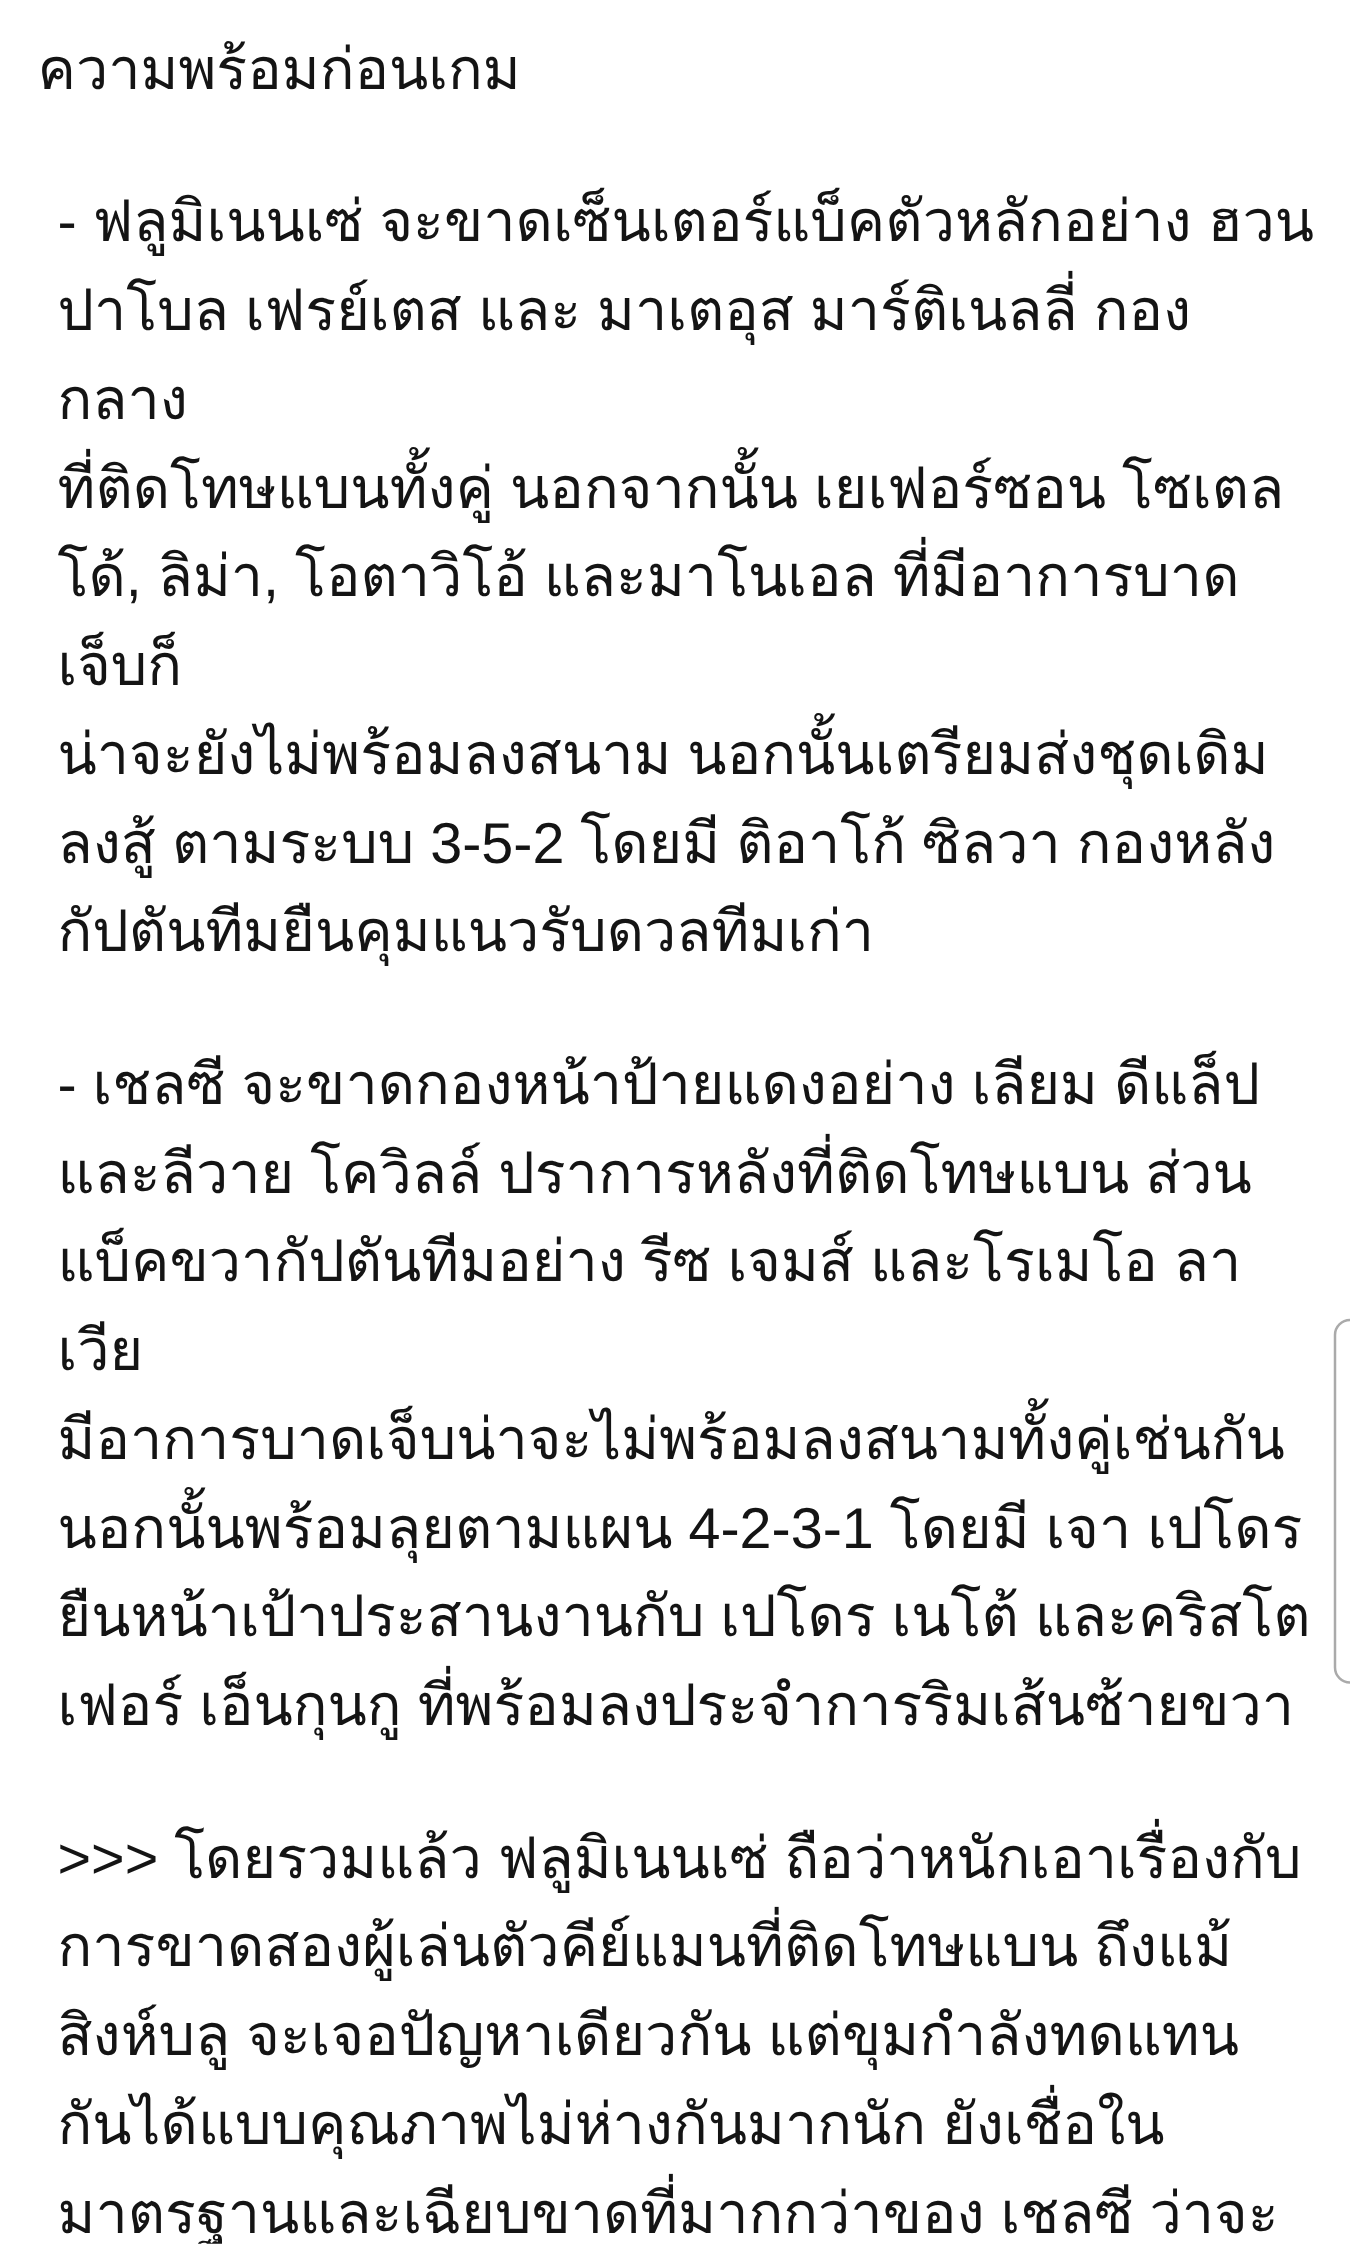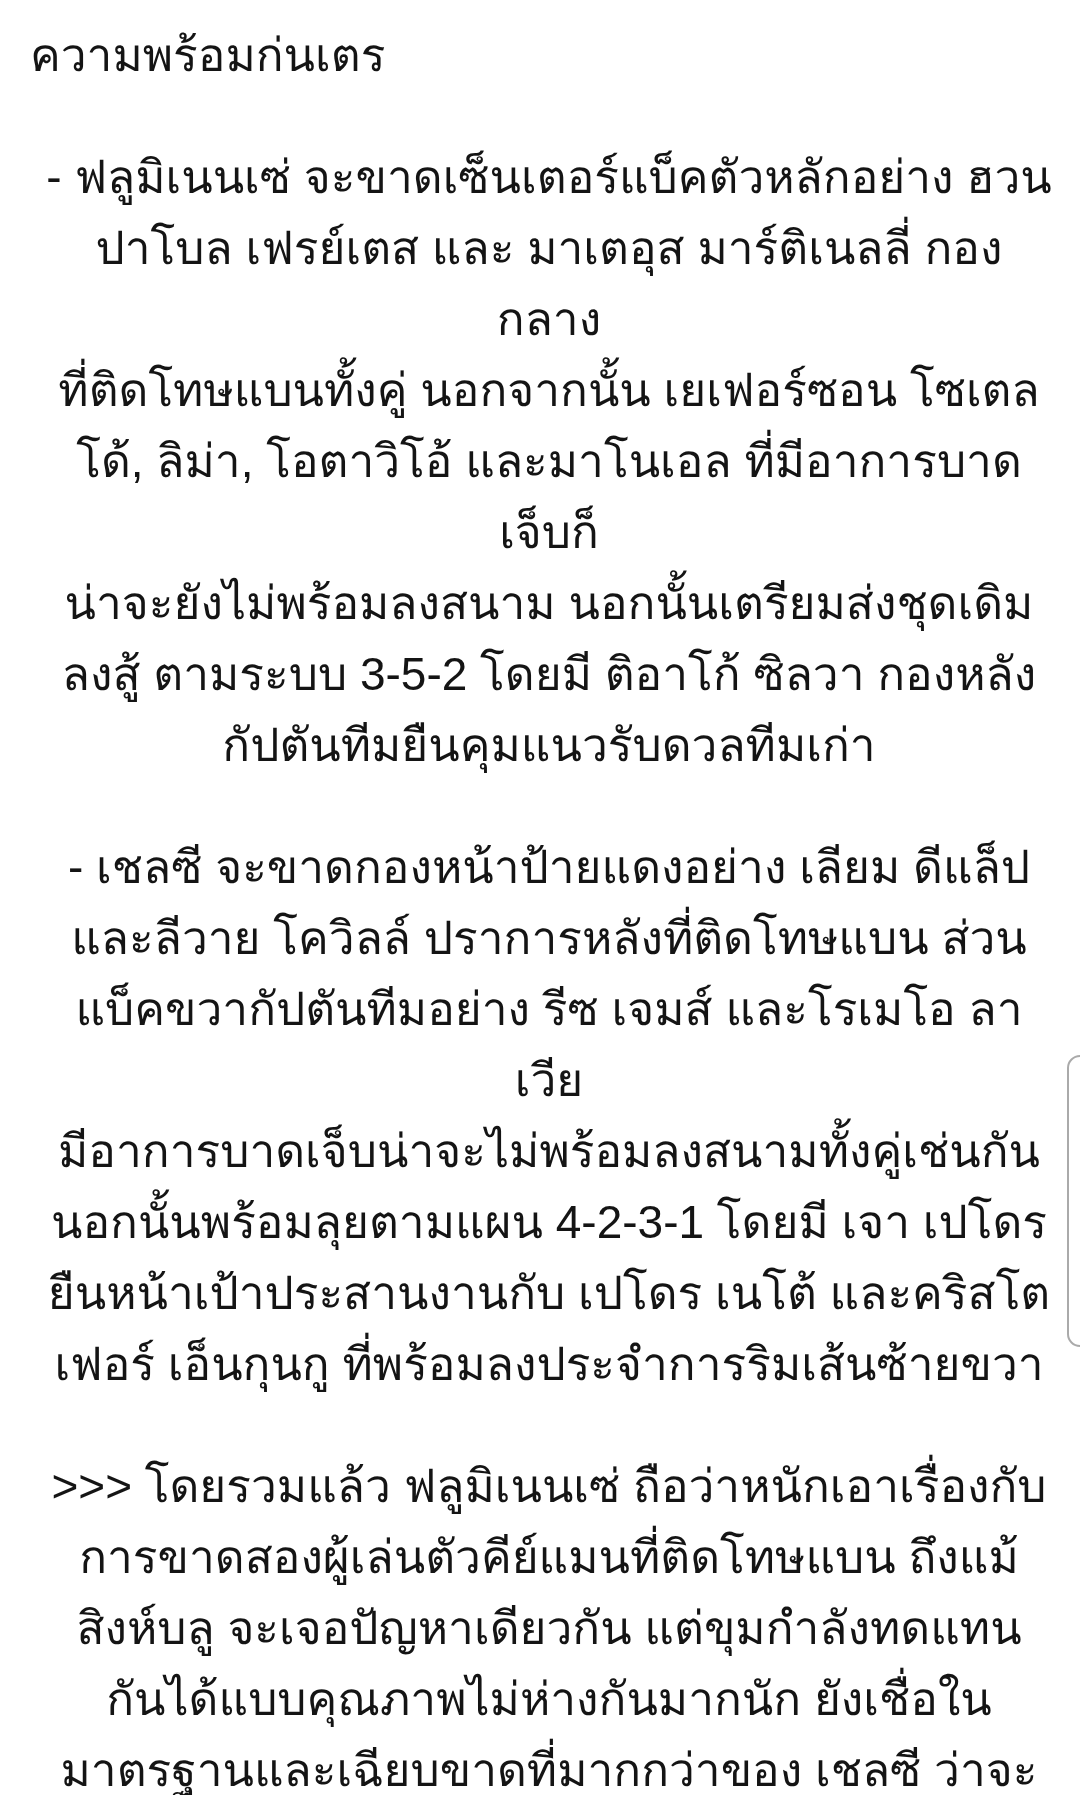--- a/index.html
+++ b/index.html
@@ -27,39 +27,38 @@
   }
   .article h1 {
     margin: 0;
     font-size: inherit;
     font-weight: 400;
     line-height: inherit;
   }
   .article p {
     margin: 51px 0 0 16px;
     white-space: pre-line; 
-    text-align: center;
   }
   .scrollbar-thumb {
     position: absolute;
     top: 1055px;
     right: -13px;
     width: 26px;
     height: 292px;
     background: #ffffff;
     border: 2px solid #aaaaaa;
     border-radius: 14px;
     box-sizing: border-box;
   }
 </style>
 </head>
 <body>
 
 <div class="article">
-  <h1>ความพร้อมก่นเตร</h1>
+  <h1>ความพร้อมก่อนเกม</h1>
 
   <p>- ฟลูมิเนนเซ่ จะขาดเซ็นเตอร์แบ็คตัวหลักอย่าง ฮวน
 ปาโบล เฟรย์เตส และ มาเตอุส มาร์ติเนลลี่ กองกลาง
 ที่ติดโทษแบนทั้งคู่ นอกจากนั้น เยเฟอร์ซอน โซเตล
 โด้, ลิม่า, โอตาวิโอ้ และมาโนเอล ที่มีอาการบาดเจ็บก็
 น่าจะยังไม่พร้อมลงสนาม นอกนั้นเตรียมส่งชุดเดิม
 ลงสู้ ตามระบบ 3-5-2 โดยมี ติอาโก้ ซิลวา กองหลัง
 กัปตันทีมยืนคุมแนวรับดวลทีมเก่า</p>
 
   <p>- เชลซี จะขาดกองหน้าป้ายแดงอย่าง เลียม ดีแล็ป

